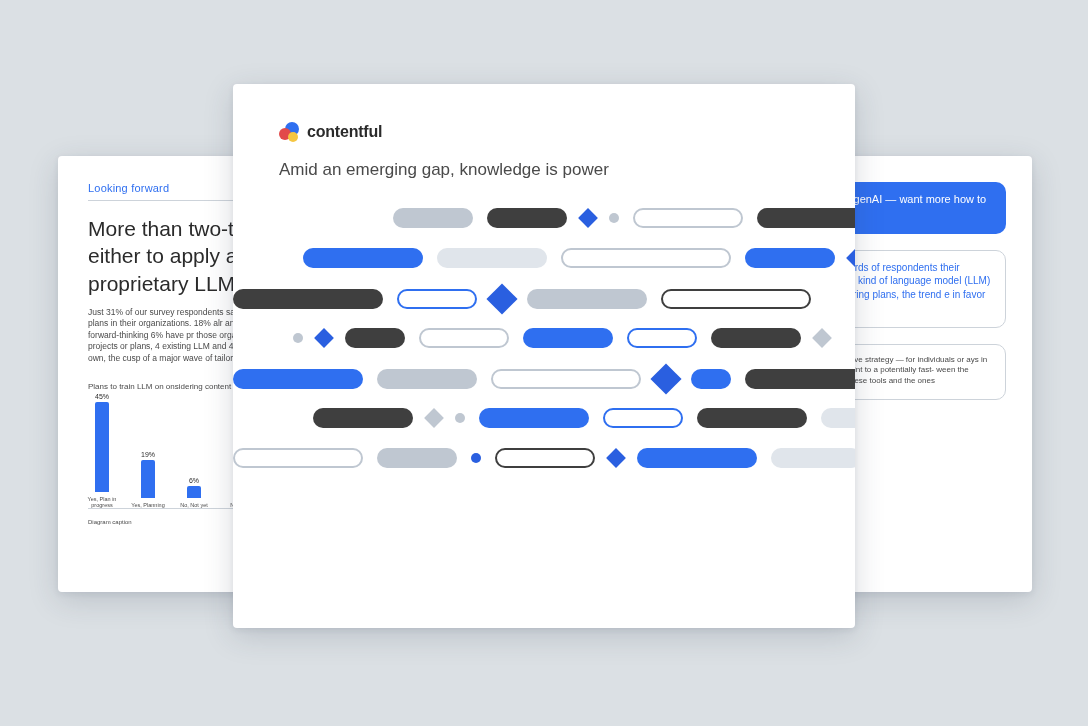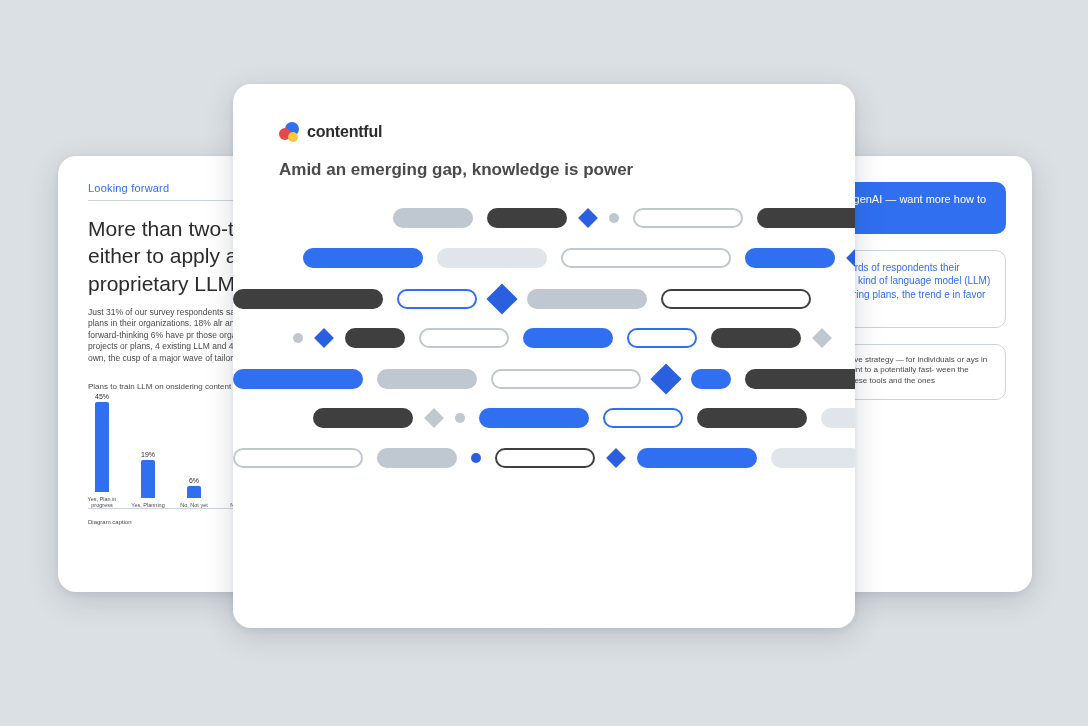--- a/index.html
+++ b/index.html
@@ -25,21 +25,21 @@
     font-family: -apple-system, BlinkMacSystemFont, "Segoe UI", Helvetica, Arial, sans-serif;
     overflow: hidden;
   }
   .stage {
     position: relative;
     width: 1088px; height: 726px;
   }
   .card {
     position: absolute;
     background: var(--card-bg);
-    border-radius: 18px;
+    border-radius: 4px;
     box-shadow: 0 8px 30px rgba(42,56,80,0.18), 0 2px 6px rgba(42,56,80,0.08);
     overflow: hidden;
   }
 
   
   .left-card {
     left: 58px; top: 156px;
     width: 520px; height: 436px;
     padding: 26px 30px 20px 30px;
   }
@@ -137,21 +137,21 @@
     font-weight: 600;
     color: var(--text-dark);
     margin: 0 0 8px 0;
     max-width: 520px;
     letter-spacing: -.3px;
   }
   .subtitle {
     font-size: 17px;
     color: var(--text-mid);
     margin: 8px 0 22px 0;
-    font-weight: 700;
+    font-weight: 400;
   }
 
   
   .deco {
     position: relative;
     height: 300px;
   }
   .row { position:absolute; left:-46px; right:-46px; display:flex; align-items:center; gap:14px; }
   .pill { height:20px; border-radius: 999px; flex:0 0 auto; }
   .pill.outline { border:2px solid; background:transparent; }

